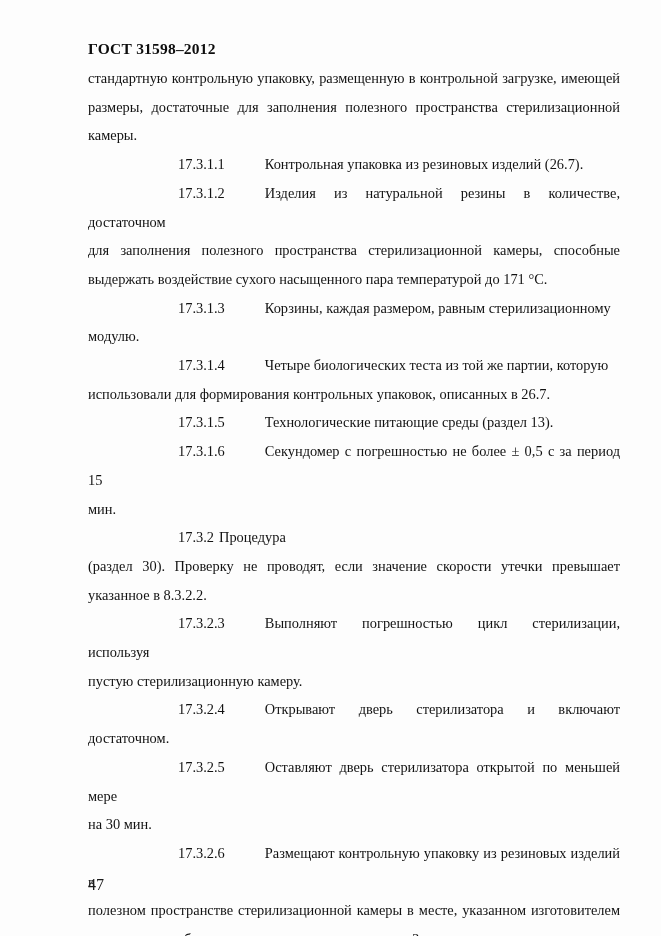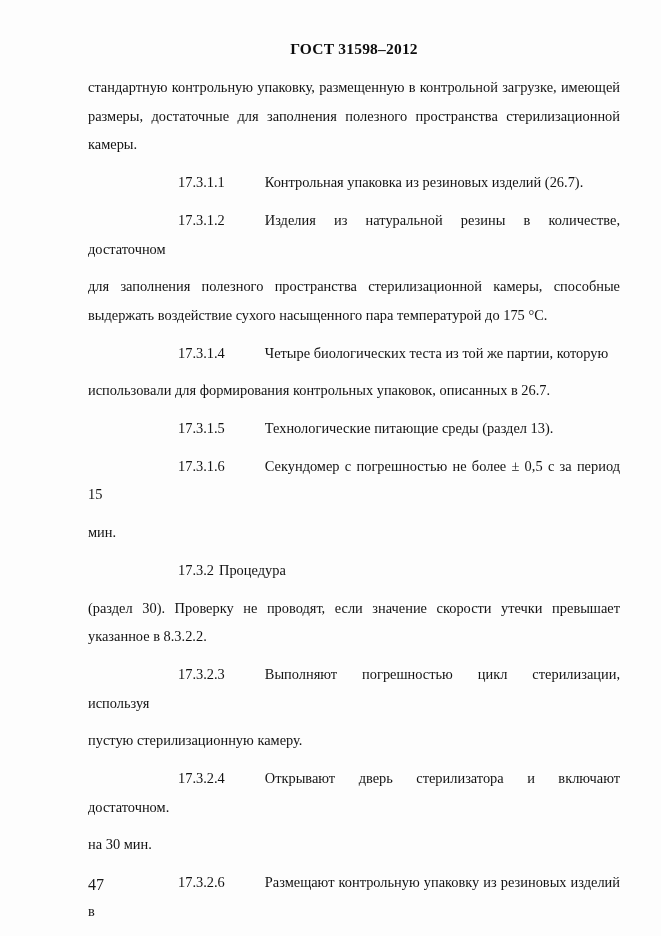--- a/index.html
+++ b/index.html
@@ -28,38 +28,38 @@
     background: #fdfdfd;
     box-sizing: border-box;
   }
 
   
   .doc-header {
     position: absolute;
     left: 88px;
     top: 40px;
     width: 532px;
-    text-align: center;
+    text-align: left;
     font-weight: bold;
     font-size: 15.5px;
     letter-spacing: 0.2px;
     color: #0d0d0d;
     white-space: nowrap;
   }
 
   
   .content {
     position: absolute;
     left: 88px;
     top: 64px;
     width: 532px;
   }
 
   p.para {
-    margin: 9px 0 0 0;
+    margin: 0 0 0 0;
     padding: 0;
     font-size: 14.4px;
     line-height: 28.7px;
     text-align: justify;
     text-justify: inter-word;
     color: #121212;
     hyphens: none;
   }
 
   
@@ -108,22 +108,26 @@
     <p class="para cont">стандартную контрольную упаковку, размещенную в контрольной загрузке, имеющей размеры, достаточные для заполнения полезного пространства стерилизационной камеры.</p>
 
 
     <p class="para indent">
       <span class="clause-num">17.3.1.1</span><span class="tabgap-lg"></span><span>Контрольная упаковка из резиновых изделий (26.7).</span>
     </p>
 
     <p class="para indent">
       <span class="clause-num">17.3.1.2</span><span class="tabgap-lg"></span><span>Изделия из натуральной резины в количестве, достаточном</span>
     </p>
-    <p class="para cont">для заполнения полезного пространства стерилизационной камеры, способные выдержать воздействие сухого насыщенного пара температурой до 175 °С.</p>
+    <p class="para cont">для заполнения полезного пространства стерилизационной камеры, способные выдержать воздействие сухого насыщенного пара температурой до 171 °С.</p>
 
+    <p class="para indent">
+      <span class="clause-num">17.3.1.3</span><span class="tabgap-lg"></span><span>Корзины, каждая размером, равным стерилизационному</span>
+    </p>
+    <p class="para cont">модулю.</p>
 
     <p class="para indent">
       <span class="clause-num">17.3.1.4</span><span class="tabgap-lg"></span><span>Четыре биологических теста из той же партии, которую</span>
     </p>
     <p class="para cont">использовали для формирования контрольных упаковок, описанных в 26.7.</p>
 
     <p class="para indent">
       <span class="clause-num">17.3.1.5</span><span class="tabgap-lg"></span><span>Технологические питающие среды (раздел 13).</span>
     </p>
 
@@ -141,20 +145,23 @@
 
     <p class="para indent">
       <span class="clause-num">17.3.2.3</span><span class="tabgap-lg"></span><span>Выполняют погрешностью цикл стерилизации, используя</span>
     </p>
     <p class="para cont">пустую стерилизационную камеру.</p>
 
     <p class="para indent">
       <span class="clause-num">17.3.2.4</span><span class="tabgap-lg"></span><span>Открывают дверь стерилизатора и включают достаточном.</span>
     </p>
 
+    <p class="para indent">
+      <span class="clause-num">17.3.2.5</span><span class="tabgap-lg"></span><span>Оставляют дверь стерилизатора открытой по меньшей мере</span>
+    </p>
     <p class="para cont">на 30 мин.</p>
 
     <p class="para indent">
       <span class="clause-num">17.3.2.6</span><span class="tabgap-lg"></span><span>Размещают контрольную упаковку из резиновых изделий в</span>
     </p>
     <p class="para cont">полезном пространстве стерилизационной камеры в месте, указанном изготовителем в качестве наиболее трудного для стерилизации. Заполняют оставшееся полезное пространство корзинами, каждая из которых должна содержать примерно 2,2 кг изделий из натуральной резины.</p>
 
   </div>
 
   <div class="page-number">47</div>

